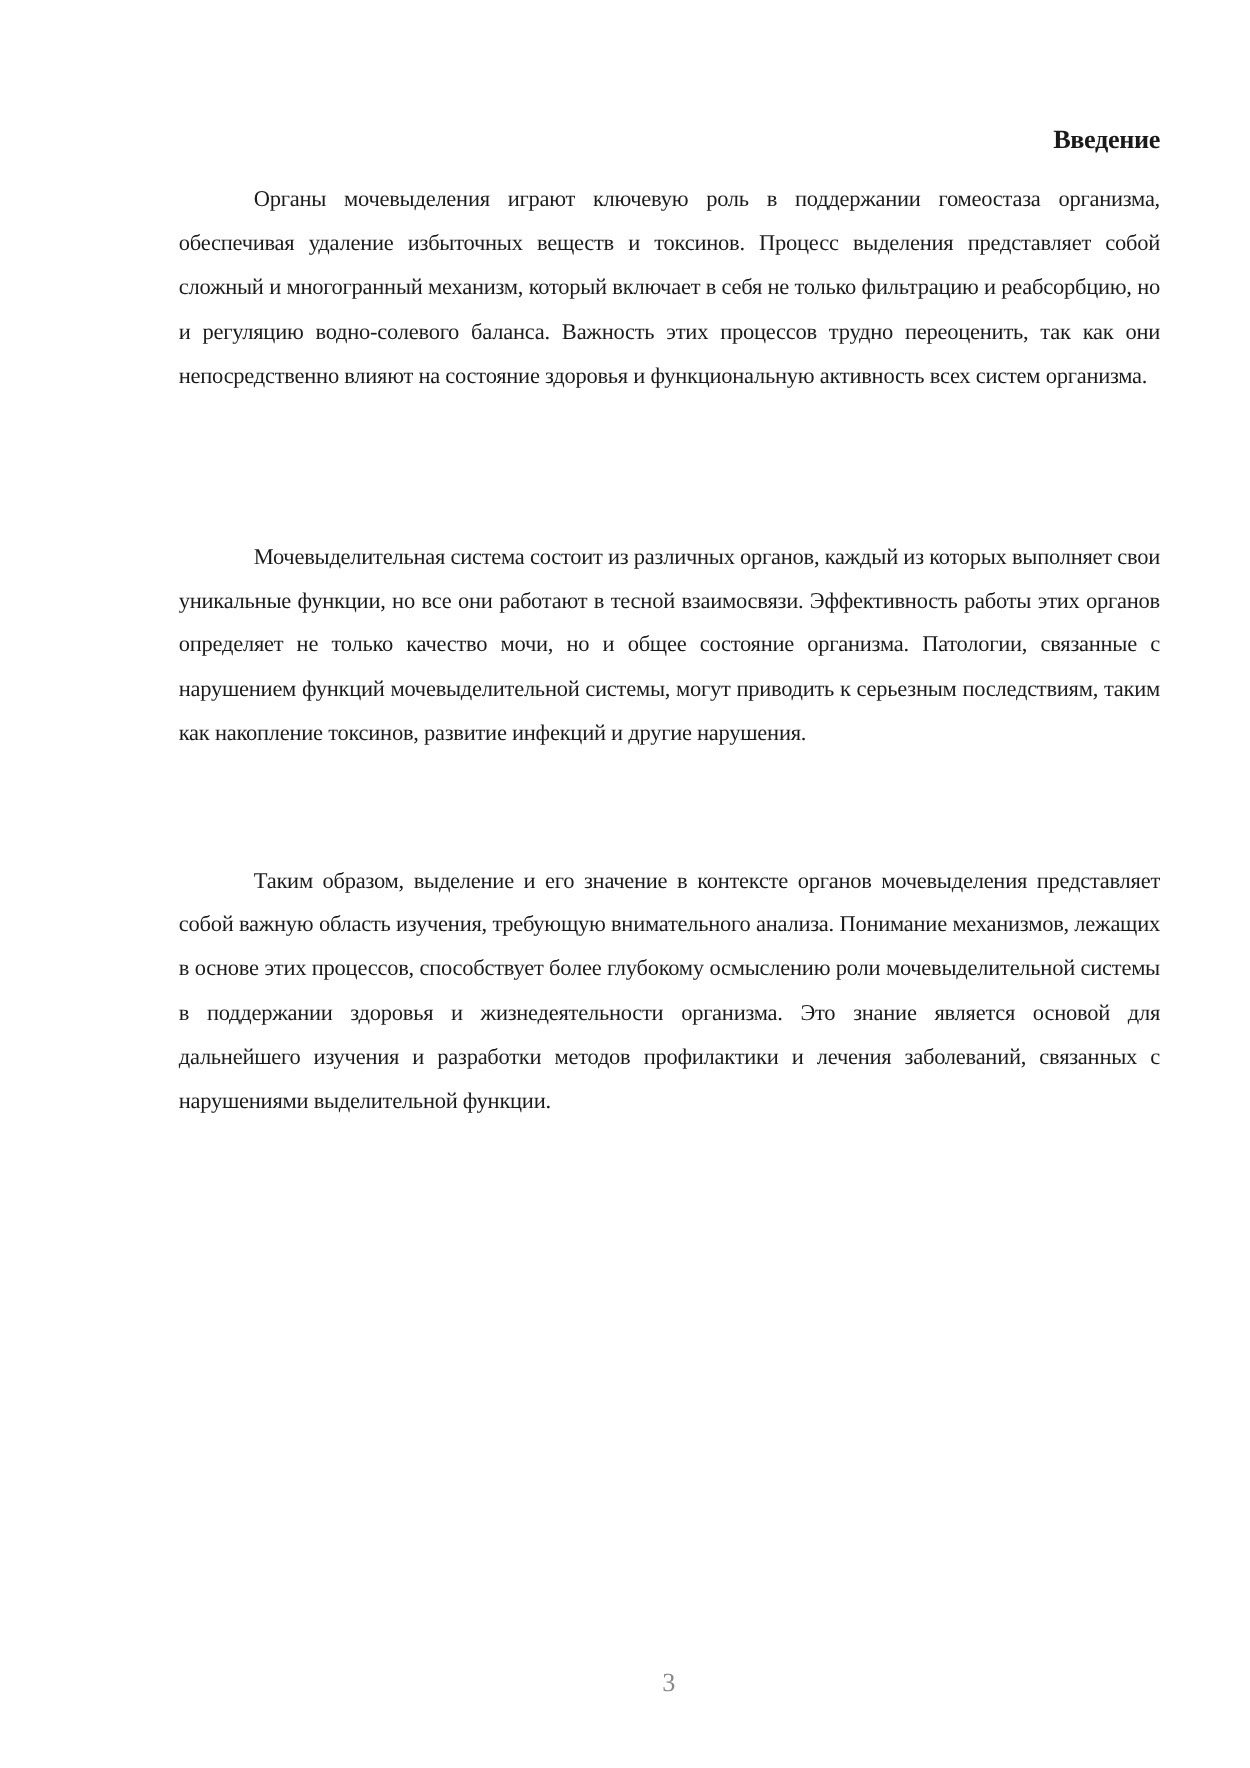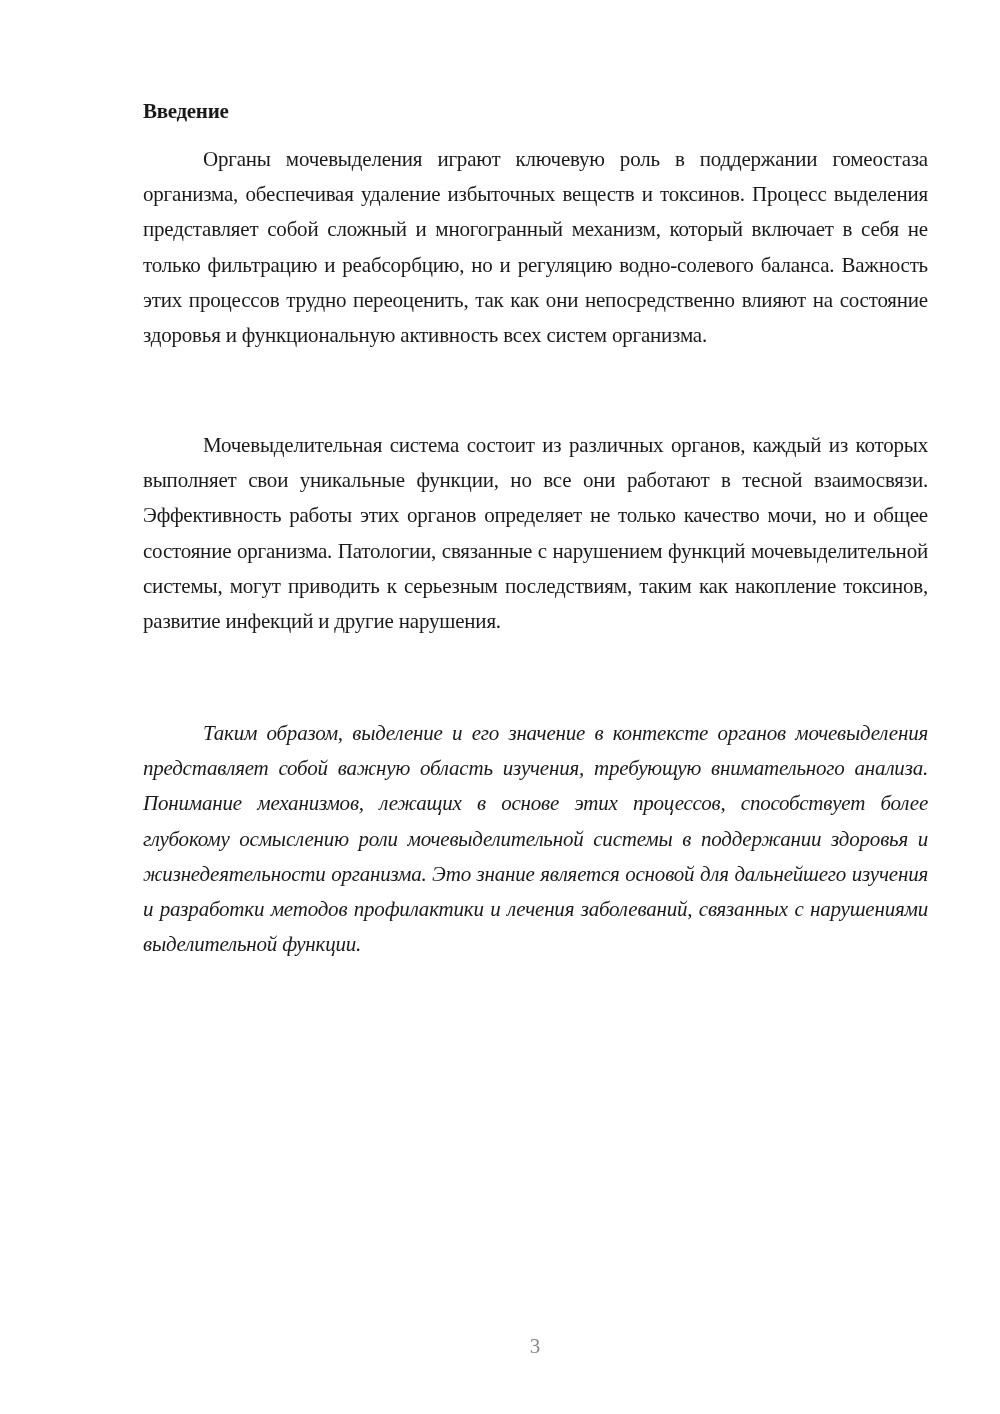--- a/index.html
+++ b/index.html
@@ -4,31 +4,31 @@
 <style>
   html, body { margin: 0; padding: 0; background: #ffffff; }
   body { width: 1000px; height: 1414px; position: relative; overflow: hidden; }
   .page {
     position: absolute; left: 0; top: 0; width: 1000px; height: 1414px;
     background: #ffffff; color: #1a1a1a;
     font-family: "Liberation Serif", "DejaVu Serif", serif;
   }
   .title {
     position: absolute; left: 143px; width: 785px; top: 97px;
-    text-align: left; font-weight: bold; font-size: 21px; line-height: 28px;
+    text-align: right; font-weight: bold; font-size: 21px; line-height: 28px;
     letter-spacing: -0.3px;
   }
   .para {
     position: absolute; left: 143px; width: 785px; margin: 0;
-    font-size: 21px; line-height: 35.2px; text-align: justify;
+    font-size: 18px; line-height: 35.2px; text-align: justify;
     text-indent: 60px; letter-spacing: -0.2px;
   }
   #p1 { top: 142px; }
   #p2 { top: 428px; }
-  #p3 { top: 716px; font-style: italic; }
+  #p3 { top: 687px; }
   .page-number {
     position: absolute; left: 0; width: 1070px; top: 1334px;
     text-align: center; font-size: 21px; color: #888888;
   }
 </style>
 </head>
 <body>
 
 <div class="page">
   <div class="title">Введение</div>

